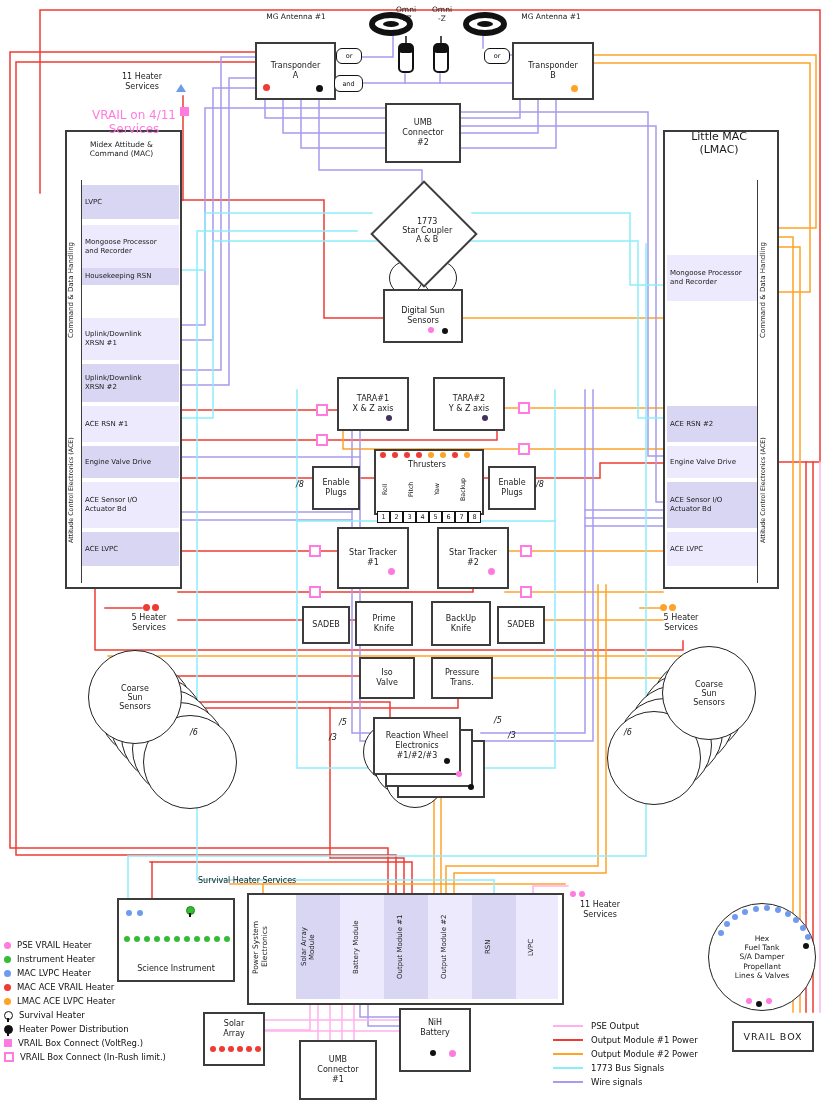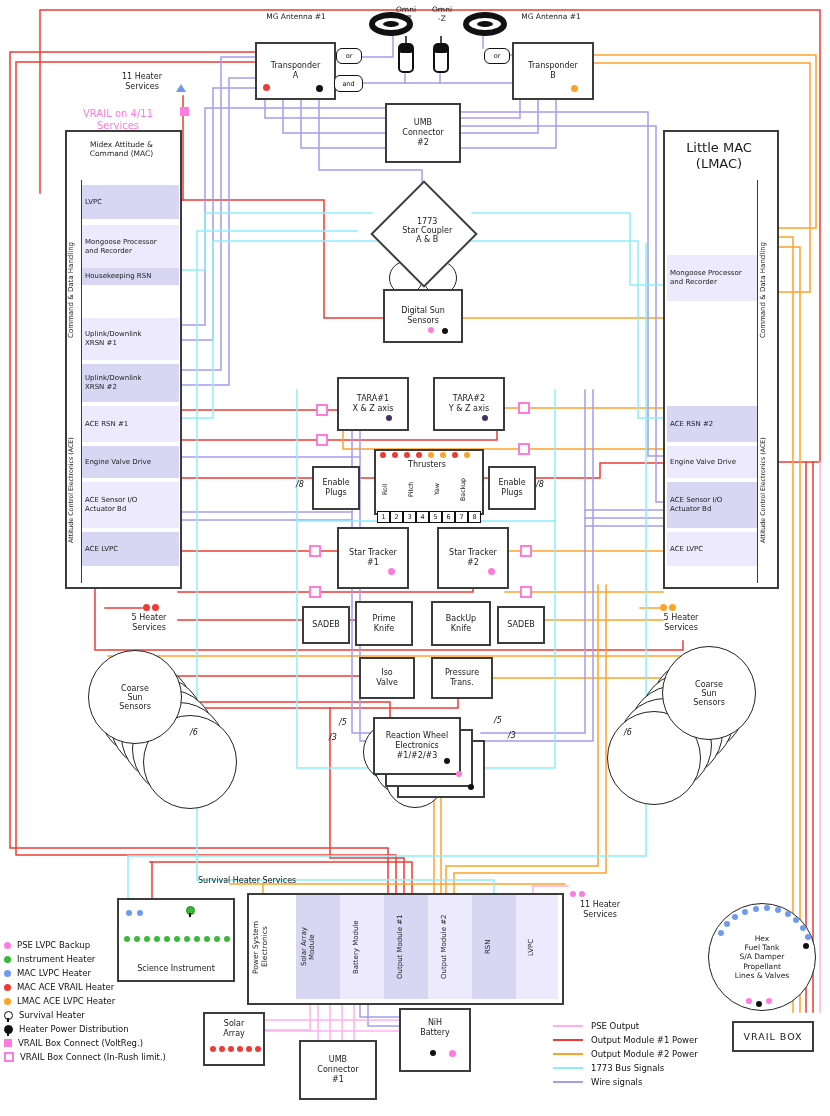--- a/index.html
+++ b/index.html
@@ -197,21 +197,21 @@
 B</div>
   <span class="dot" style="left:571px;top:85px;background:var(--orange)"></span>
 
   <div class="node" style="left:385px;top:103px;width:72px;height:56px">UMB
 Connector
 #2</div>
 
   <div class="label" style="left:103px;top:72px;width:78px;font-size:8px">11 Heater
 Services</div>
   <span class="arrowup" style="left:176px;top:84px"></span>
-  <div class="label" style="left:62px;top:108px;width:112px;font-size:10px;color:var(--magenta)">VRAIL on 4/11 Services</div>
+  <div class="label" style="left:78px;top:108px;width:112px;font-size:12px;color:var(--magenta)">VRAIL on 4/11 Services</div>
   <span class="sq" style="left:180px;top:107px;width:5px;height:5px;background:var(--magenta)"></span>
 
   <div class="node" style="left:65px;top:130px;width:113px;height:455px;align-items:flex-start;justify-content:flex-start"></div>
   <div class="label" style="left:67px;top:140px;width:109px;font-size:7.5px">Midex Attitude &amp;
 Command (MAC)</div>
   <div class="abs" style="left:67px;top:180px;width:14px;height:403px;border-right:1.5px solid var(--border);z-index:4"></div>
   <div class="vtext abs" style="left:67px;top:185px;height:210px;width:14px;z-index:5;font-size:7px">Command &amp; Data Handling</div>
   <div class="vtext abs" style="left:67px;top:400px;height:180px;width:14px;z-index:5;font-size:6.3px">Attitude Control Electronics (ACE)</div>
   <div class="band" style="left:82px;top:185px;width:94px;height:34px">LVPC</div>
   <div class="band" style="left:82px;top:225px;width:94px;height:44px;background:var(--lav2)">Mongoose Processor
@@ -221,21 +221,21 @@
 XRSN #1</div>
   <div class="band" style="left:82px;top:364px;width:94px;height:38px">Uplink/Downlink
 XRSN #2</div>
   <div class="band" style="left:82px;top:406px;width:94px;height:36px;background:var(--lav2)">ACE RSN #1</div>
   <div class="band" style="left:82px;top:446px;width:94px;height:32px">Engine Valve Drive</div>
   <div class="band" style="left:82px;top:482px;width:94px;height:46px;background:var(--lav2)">ACE Sensor I/O
 Actuator Bd</div>
   <div class="band" style="left:82px;top:532px;width:94px;height:34px">ACE LVPC</div>
 
   <div class="node" style="left:663px;top:130px;width:112px;height:455px"></div>
-  <div class="label" style="left:665px;top:140px;width:108px;font-size:13px">Little MAC
+  <div class="label" style="left:665px;top:130px;width:108px;font-size:11px">Little MAC
 (LMAC)</div>
   <div class="abs" style="left:757px;top:180px;width:16px;height:403px;border-left:1.5px solid var(--border);z-index:4"></div>
   <div class="vtext abs" style="left:759px;top:185px;height:210px;width:14px;z-index:5;font-size:7px">Command &amp; Data Handling</div>
   <div class="vtext abs" style="left:759px;top:400px;height:180px;width:14px;z-index:5;font-size:6.3px">Attitude Control Electronics (ACE)</div>
   <div class="band" style="left:667px;top:255px;width:88px;height:46px;background:var(--lav2)">Mongoose Processor
 and Recorder</div>
   <div class="band" style="left:667px;top:406px;width:88px;height:36px">ACE RSN #2</div>
   <div class="band" style="left:667px;top:446px;width:88px;height:32px;background:var(--lav2)">Engine Valve Drive</div>
   <div class="band" style="left:667px;top:482px;width:88px;height:46px">ACE Sensor I/O
 Actuator Bd</div>
@@ -439,21 +439,21 @@
   <span class="dot" style="left:800px;top:925px;width:6px;height:6px;background:var(--blue);z-index:6"></span>
   <span class="dot" style="left:805px;top:934px;width:6px;height:6px;background:var(--blue);z-index:6"></span>
   <span class="dot" style="left:803px;top:943px;width:6px;height:6px;background:#111;z-index:6"></span>
   <span class="dot" style="left:746px;top:998px;width:6px;height:6px;background:var(--magenta);z-index:6"></span>
   <span class="dot" style="left:756px;top:1001px;width:6px;height:6px;background:#111;z-index:6"></span>
   <span class="dot" style="left:766px;top:998px;width:6px;height:6px;background:var(--magenta);z-index:6"></span>
 
   <div class="abs" style="left:4px;top:940px;z-index:5">
     <div class="lrow">
         <span class="ldot" style="background:var(--magenta)"></span>
-        <span>PSE LVPC Backup</span>
+        <span>PSE VRAIL Heater</span>
       </div>
     <div class="lrow">
         <span class="ldot" style="background:var(--green)"></span>
         <span>Instrument Heater</span>
       </div>
     <div class="lrow">
         <span class="ldot" style="background:var(--blue)"></span>
         <span>MAC LVPC Heater</span>
       </div>
     <div class="lrow">

